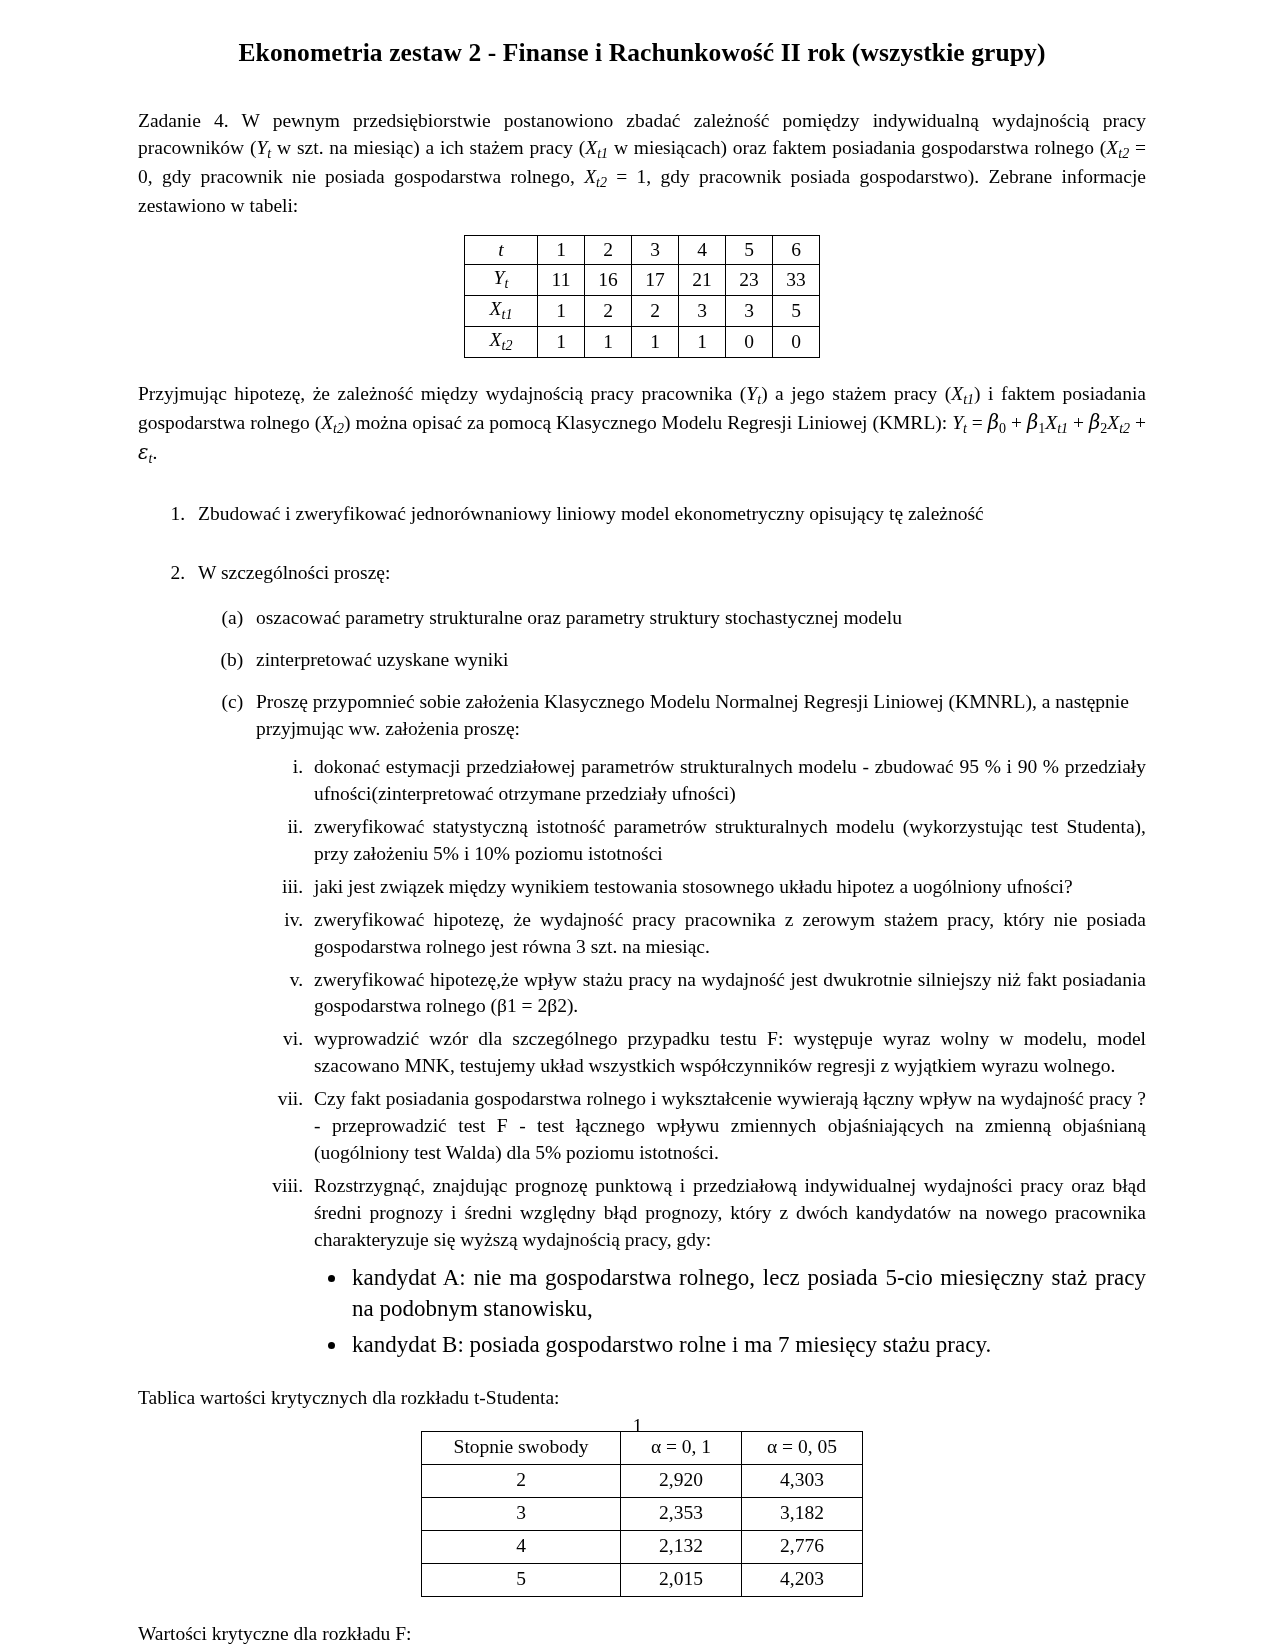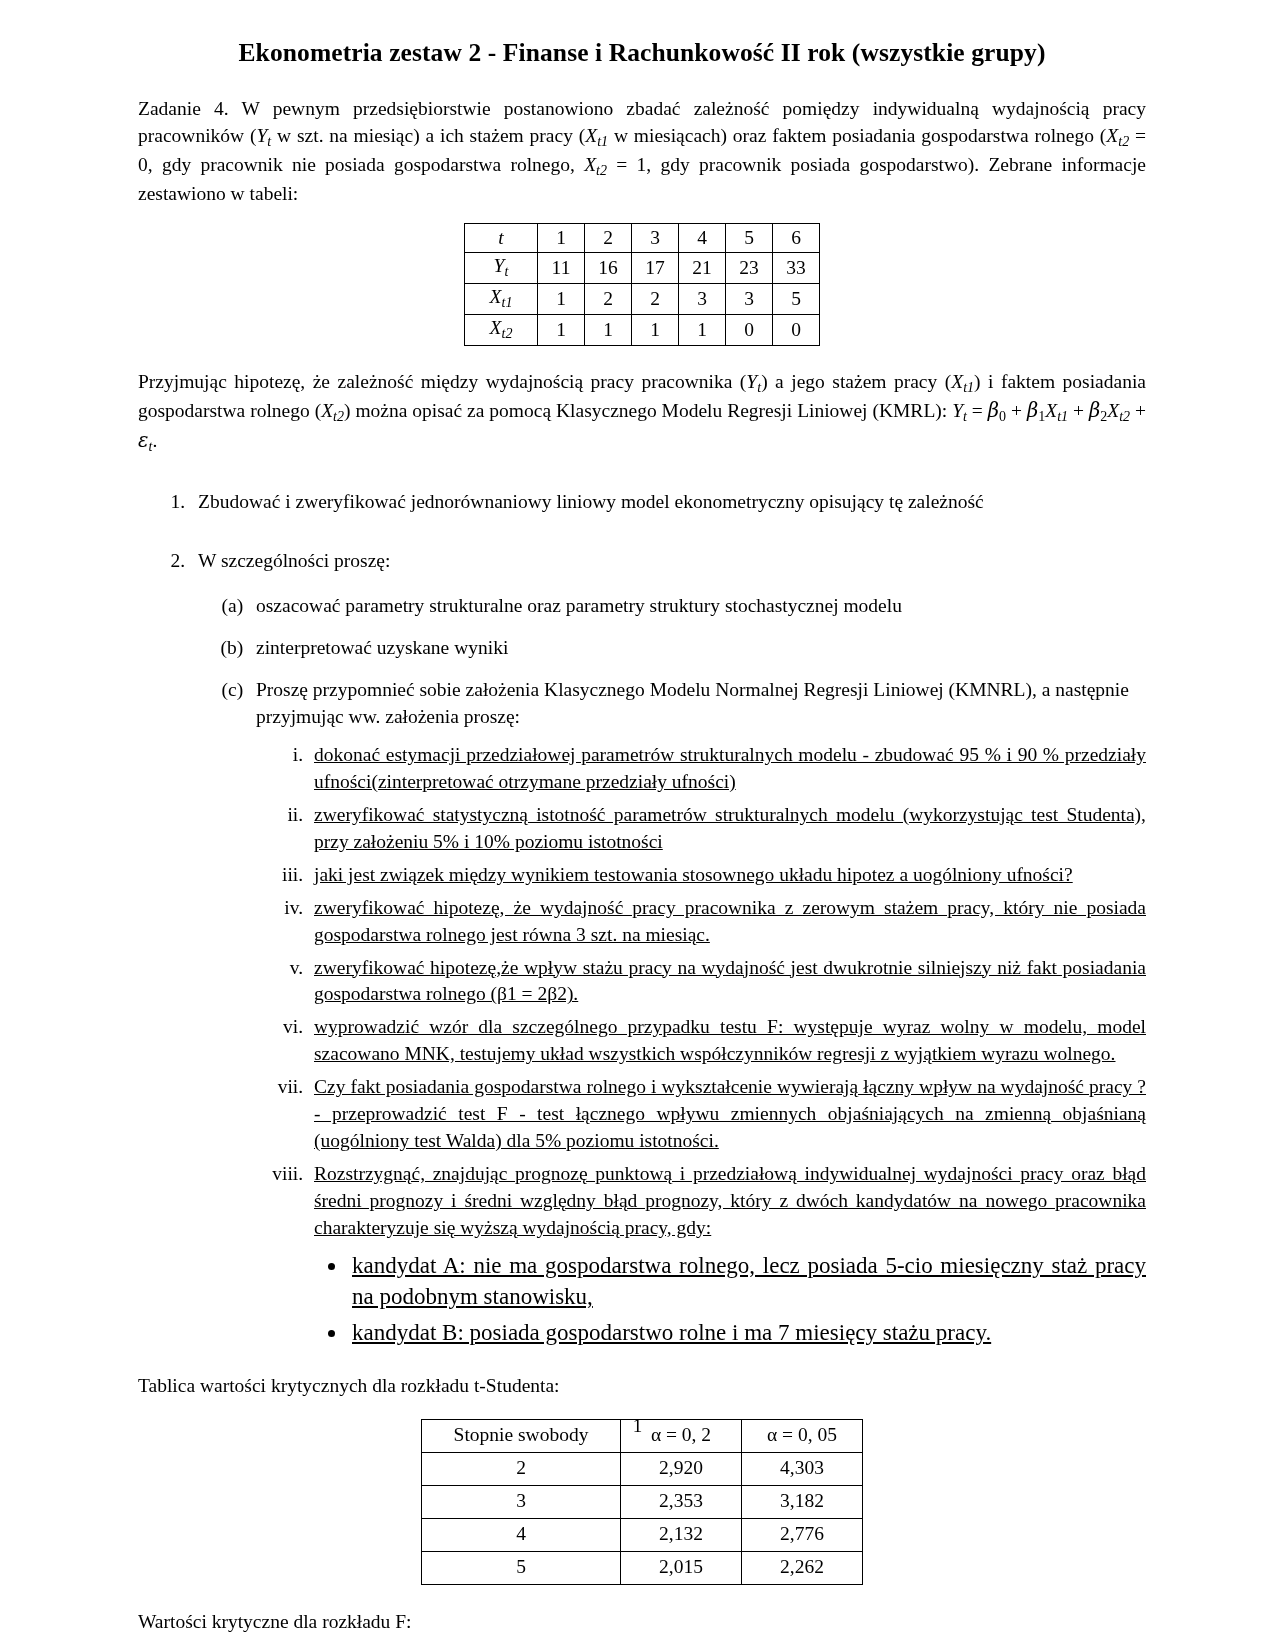--- a/index.html
+++ b/index.html
@@ -25,21 +25,21 @@
   .content {
     position: absolute;
     left: 138px;
     top: 38px;
     width: 1008px;
   }
   h1.doc-title {
     font-size: 25.5px;
     font-weight: bold;
     text-align: center;
-    margin: 0 0 26px 0;
+    margin: 0 0 38px 0;
     letter-spacing: 0.1px;
     line-height: 1.2;
   }
   p.para {
     font-size: 19.5px;
     line-height: 1.385;
     margin: 0 0 14px 0;
     text-align: justify;
     text-justify: inter-word;
     hyphens: none;
@@ -88,21 +88,21 @@
   ol.lvl2 > li::marker { content: "(" counter(list-item, lower-alpha) ") "; }
 
   ol.lvl3 {
     list-style-type: lower-roman;
     font-size: 19.5px;
     margin: 12px 0 0 0;
     padding-left: 52px;
     line-height: 1.38;
     text-align: justify;
   }
-  ol.lvl3 > li { margin-bottom: 6px; padding-left: 6px; text-decoration: underline; }
+  ol.lvl3 > li { margin-bottom: 6px; padding-left: 6px; }
 
   ul.bullets {
     list-style-type: disc;
     font-size: 23px;
     margin: 8px 0 0 0;
     padding-left: 34px;
     line-height: 1.38;
   }
   ul.bullets > li { margin-bottom: 4px; padding-left: 4px; }
 
@@ -233,42 +233,42 @@
       </li>
     </ol>
 
     <p class="caption">Tablica wartości krytycznych dla rozkładu t-Studenta:</p>
 
     <div class="tbl-wrap2">
       <table class="crit-table">
         <tbody>
             <tr>
               <td class="deg">Stopnie swobody</td>
-              <td class="val">α = 0, 2</td>
+              <td class="val">α = 0, 1</td>
               <td class="val">α = 0, 05</td>
             </tr>
             <tr>
               <td class="deg">2</td>
               <td class="val">2,920</td>
               <td class="val">4,303</td>
             </tr>
             <tr>
               <td class="deg">3</td>
               <td class="val">2,353</td>
               <td class="val">3,182</td>
             </tr>
             <tr>
               <td class="deg">4</td>
               <td class="val">2,132</td>
               <td class="val">2,776</td>
             </tr>
             <tr>
               <td class="deg">5</td>
               <td class="val">2,015</td>
-              <td class="val">2,262</td>
+              <td class="val">4,203</td>
             </tr>
           </tbody>
       </table>
     </div>
 
     <p class="tail">Wartości krytyczne dla rozkładu F:</p>
   </div>
 
   <div class="page-number">1</div>
 </div>

